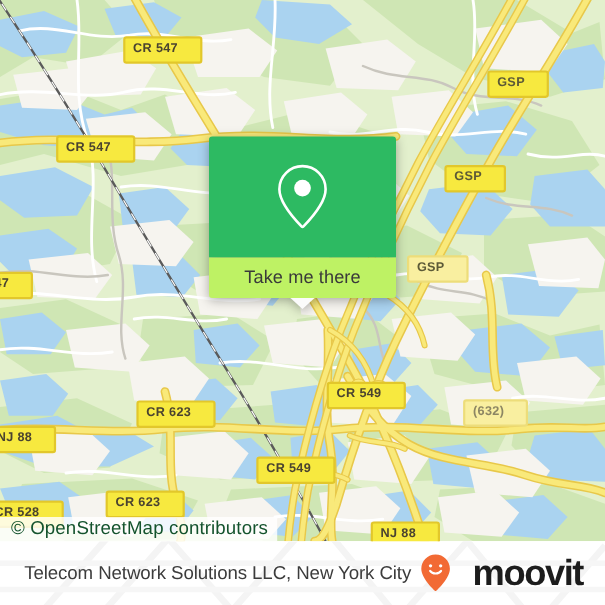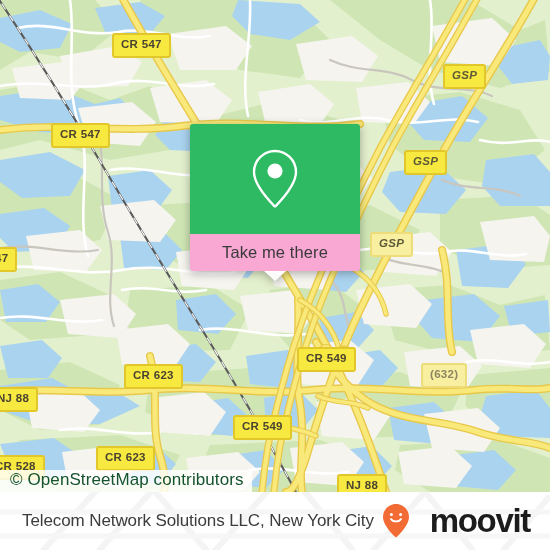--- a/index.html
+++ b/index.html
@@ -57,32 +57,31 @@
     position: absolute;
     box-sizing: border-box;
     background: #f7e93f;
     border: 2px solid #e2c72b;
     border-radius: 3px;
     color: #4a4330;
     font-size: 11.5px;
     font-weight: bold;
     letter-spacing: 0.3px;
     line-height: 1;
-    padding: 4px 7px 5px 7px;
+    padding: 4px 20px 5px 7px;
     white-space: nowrap;
     z-index: 20;
   }
   .shield.faded {
     background: #f9efa0;
     border-color: #eddd7a;
     color: #8c8663;
   }
   .shield.gsp {
     color: #5c5a37;
-    font-style: italic;
   }
 
   
   .card {
     position: absolute;
     left: 190px;
     top: 124px;
     width: 170px;
     z-index: 60;
     filter: drop-shadow(0 2px 5px rgba(0,0,0,0.32));
@@ -93,21 +92,21 @@
     border-top-left-radius: 3px;
     border-top-right-radius: 3px;
     display: flex;
     align-items: center;
     justify-content: center;
   }
   .card-pin svg { display: block; }
   .card-foot {
     position: relative;
     height: 37px;
-    background: #f9a8d4;
+    background: #bef264;
     border-bottom-left-radius: 3px;
     border-bottom-right-radius: 3px;
     display: flex;
     align-items: center;
     justify-content: center;
   }
   .card-foot-label {
     font-size: 16.5px;
     color: #3a3a3a;
     letter-spacing: 0.1px;

